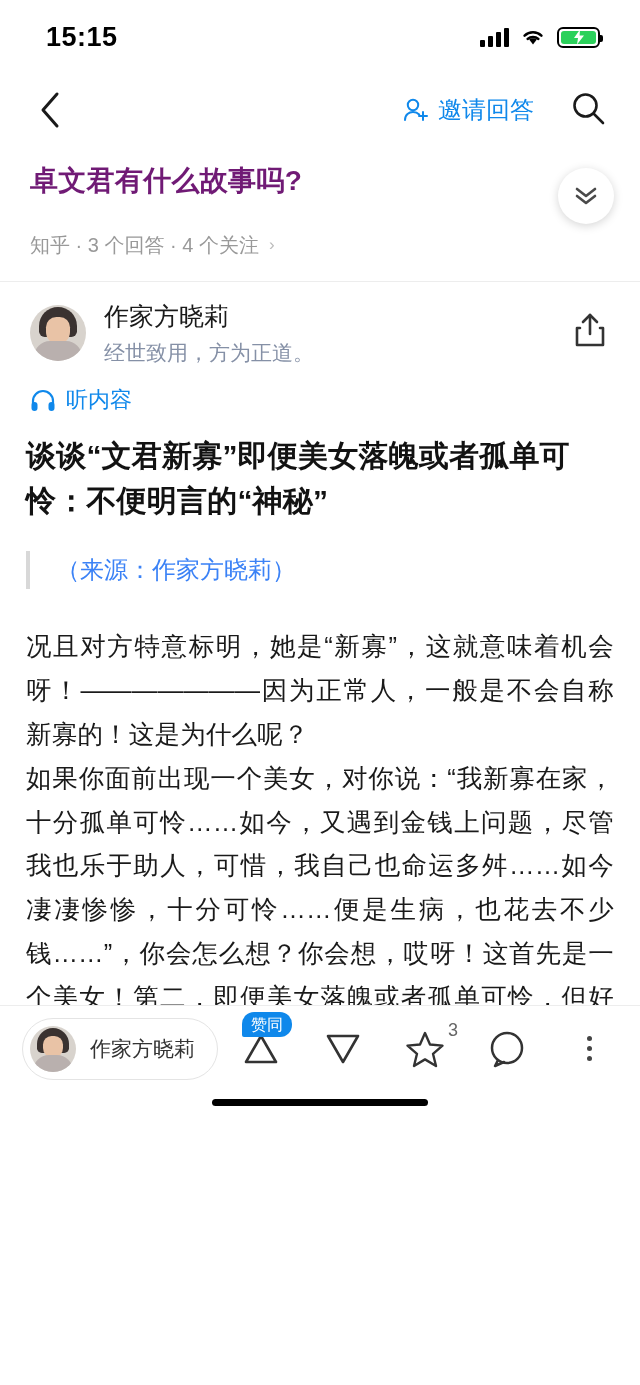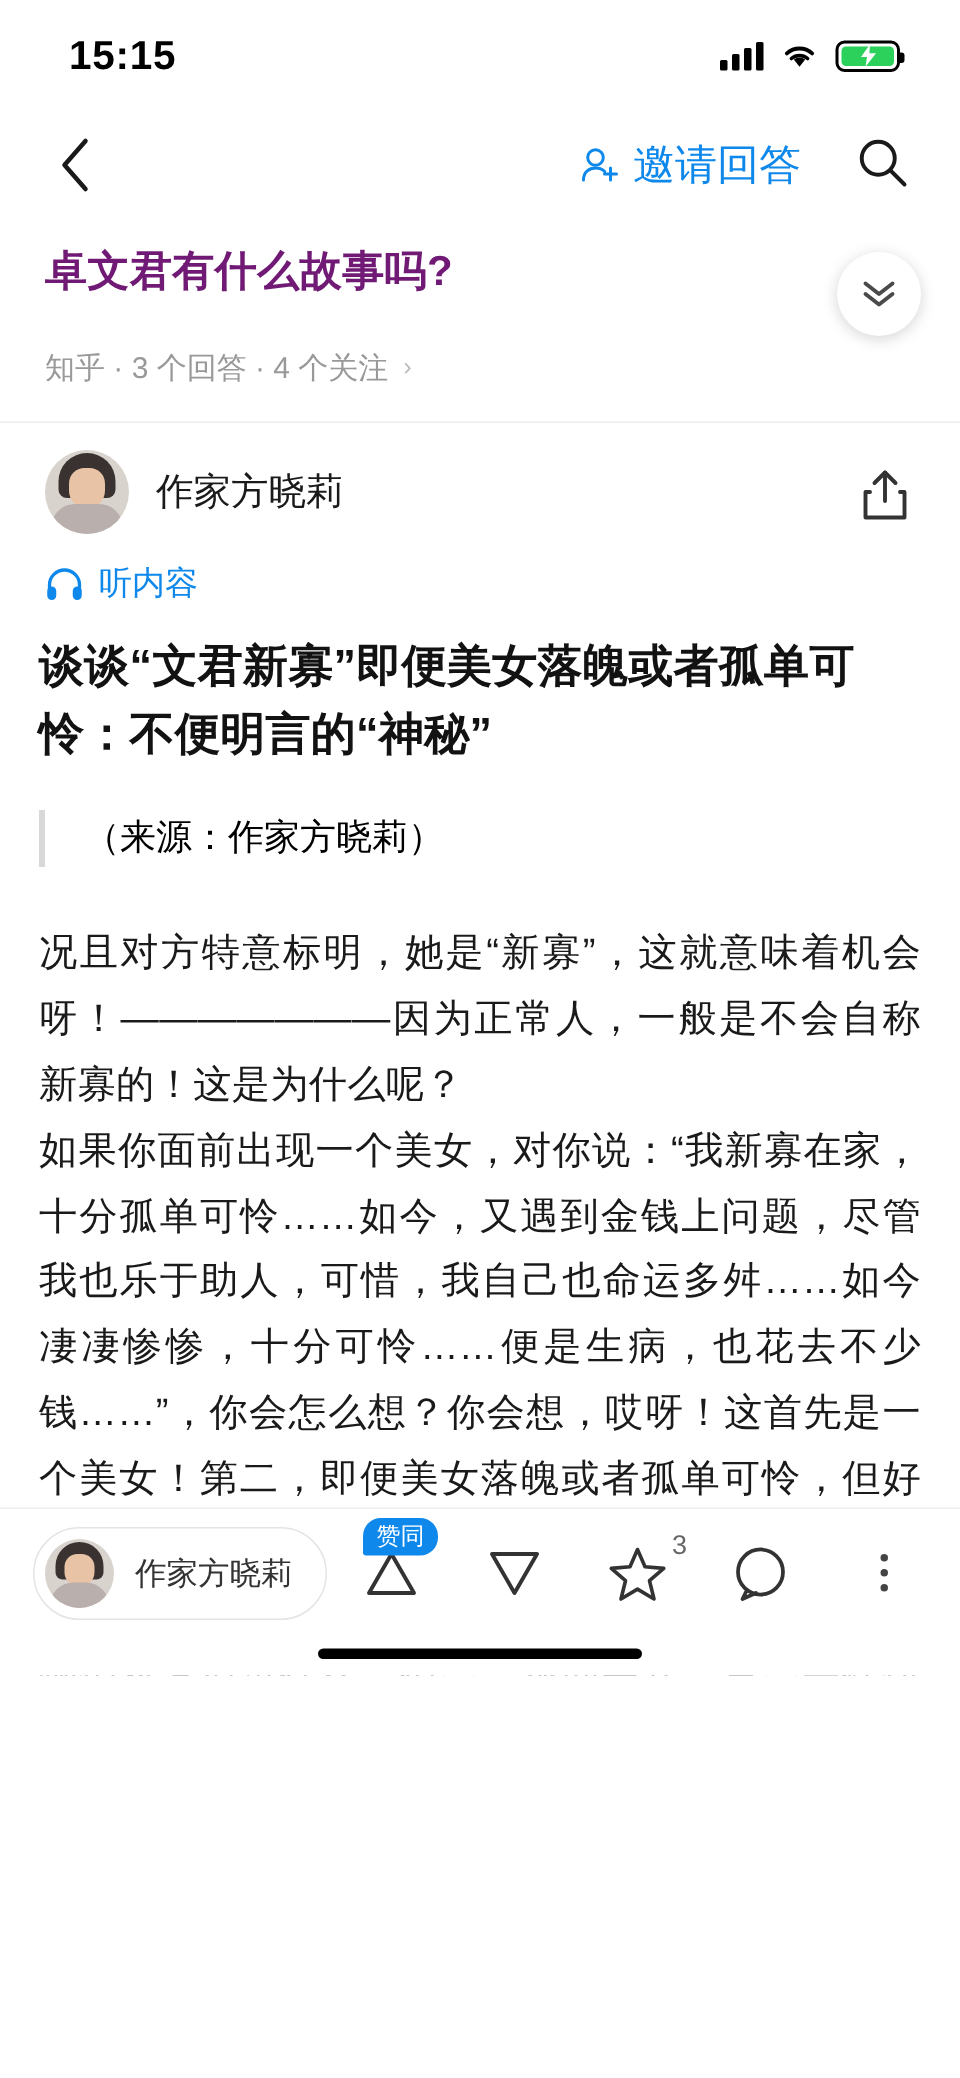--- a/index.html
+++ b/index.html
@@ -119,21 +119,21 @@
     align-items: center;
     gap: 36px;
   }
   .invite-answer {
     display: flex;
     align-items: center;
     gap: 8px;
     color: #0f88eb;
     font-size: 24px;
   }
-  .invite-answer span.label { font-size: 28px; }
+  .invite-answer span.label { font-size: 24px; }
 
   
   .question-block {
     padding: 16px 30px 22px 30px;
     position: relative;
   }
   .question-title {
     font-size: 28px;
     font-weight: bold;
     color: #701a75;
@@ -256,21 +256,21 @@
     font-weight: bold;
     line-height: 1.5;
     color: #121212;
     letter-spacing: 0.2px;
   }
   .source-quote {
     margin: 28px 0 0 0;
     padding-left: 26px;
     border-left: 4px solid #d8d8d8;
     font-size: 24px;
-    color: #000000;
+    color: #3b82f6;
     line-height: 1.6;
   }
   .body-text {
     margin-top: 36px;
     font-size: 25.5px;
     line-height: 1.72;
     color: #1a1a1a;
     letter-spacing: 0.2px;
     text-align: justify;
   }
@@ -434,20 +434,21 @@
   <div class="content-area">
 
     <div class="author-row">
       <div class="avatar">
         <div class="hair"></div>
         <div class="face"></div>
         <div class="body"></div>
       </div>
       <div class="author-info">
         <div class="author-name">作家方晓莉</div>
+        <div class="author-bio">经世致用，方为正道。</div>
       </div>
       <div class="share-btn">
         <svg width="32" height="34" viewBox="0 0 32 34">
           <path d="M16 2 L16 21" stroke="#333" stroke-width="2.6" stroke-linecap="round"></path>
           <path d="M9 9 L16 2 L23 9" stroke="#333" stroke-width="2.6" fill="none" stroke-linecap="round" stroke-linejoin="round"></path>
           <path d="M6 15 H3 V32 H29 V15 H26" stroke="#333" stroke-width="2.6" fill="none" stroke-linecap="round" stroke-linejoin="round"></path>
         </svg>
       </div>
     </div>
 

